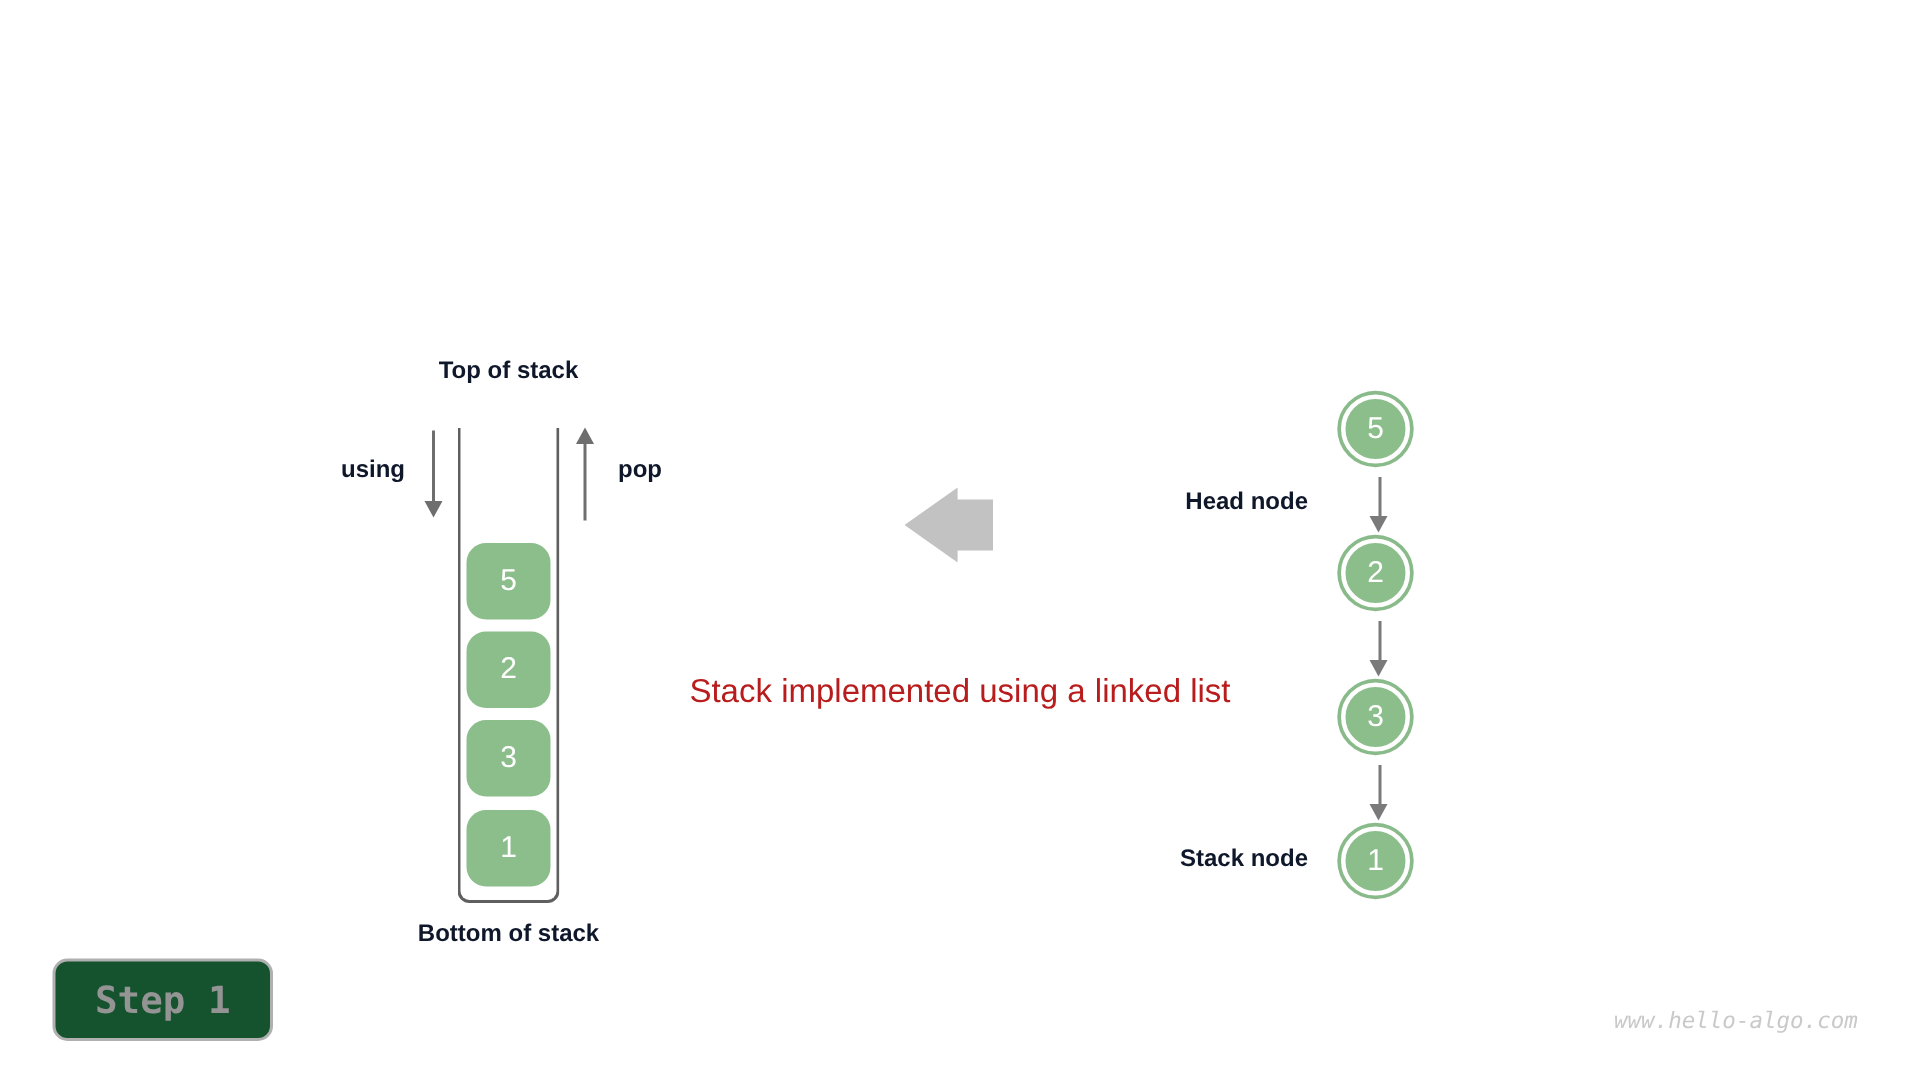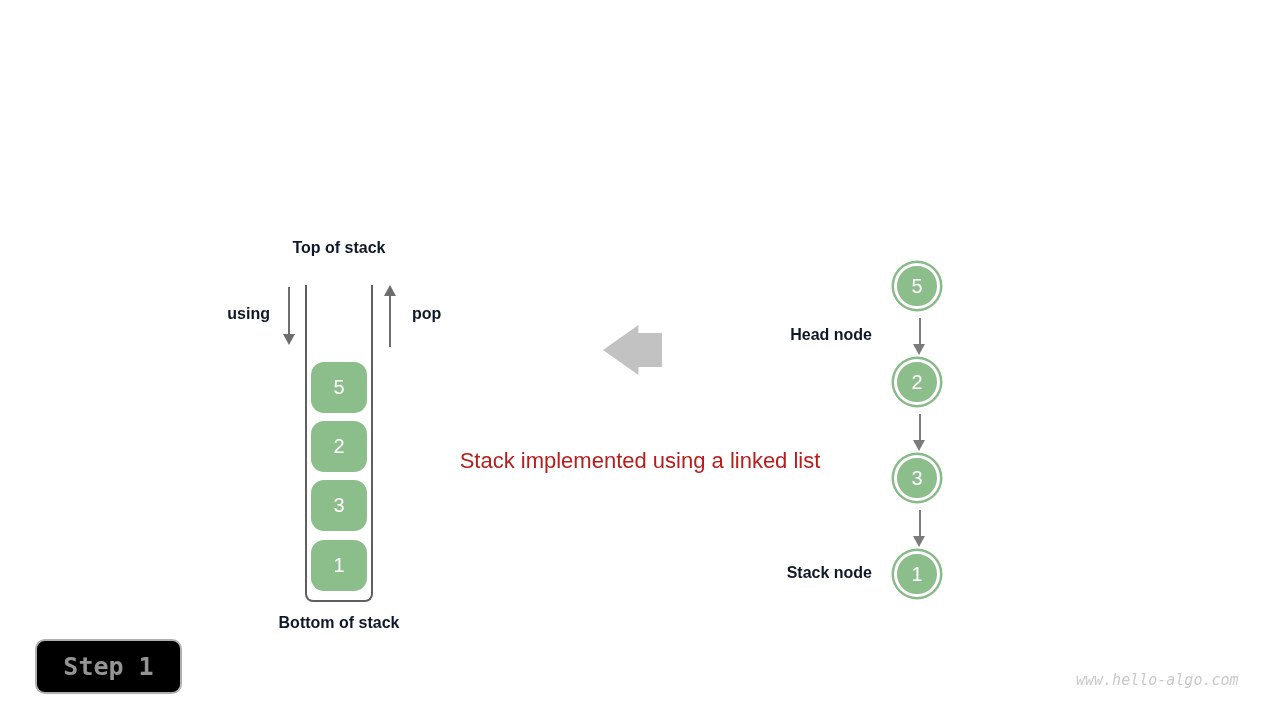--- a/index.html
+++ b/index.html
@@ -87,21 +87,21 @@
     line-height: 40px;
     text-align: center;
   }
   .ll-line { left: 919px; width: 2px; height: 26px; background: #7a7a7a; }
   .ll-head { left: 913px; border-top-color: #7a7a7a; }
 
   
   .step-badge {
     left: 35px; top: 639px;
     width: 147px; height: 55px;
-    background: #000000;
+    background: #14532d;
     border: 2px solid #b0b0b0;
     border-radius: 10px;
     color: #949494;
     font-family: "DejaVu Sans Mono", monospace;
     font-size: 25px;
     font-weight: 700;
     line-height: 51px;
     text-align: center;
     white-space: pre;
   }

